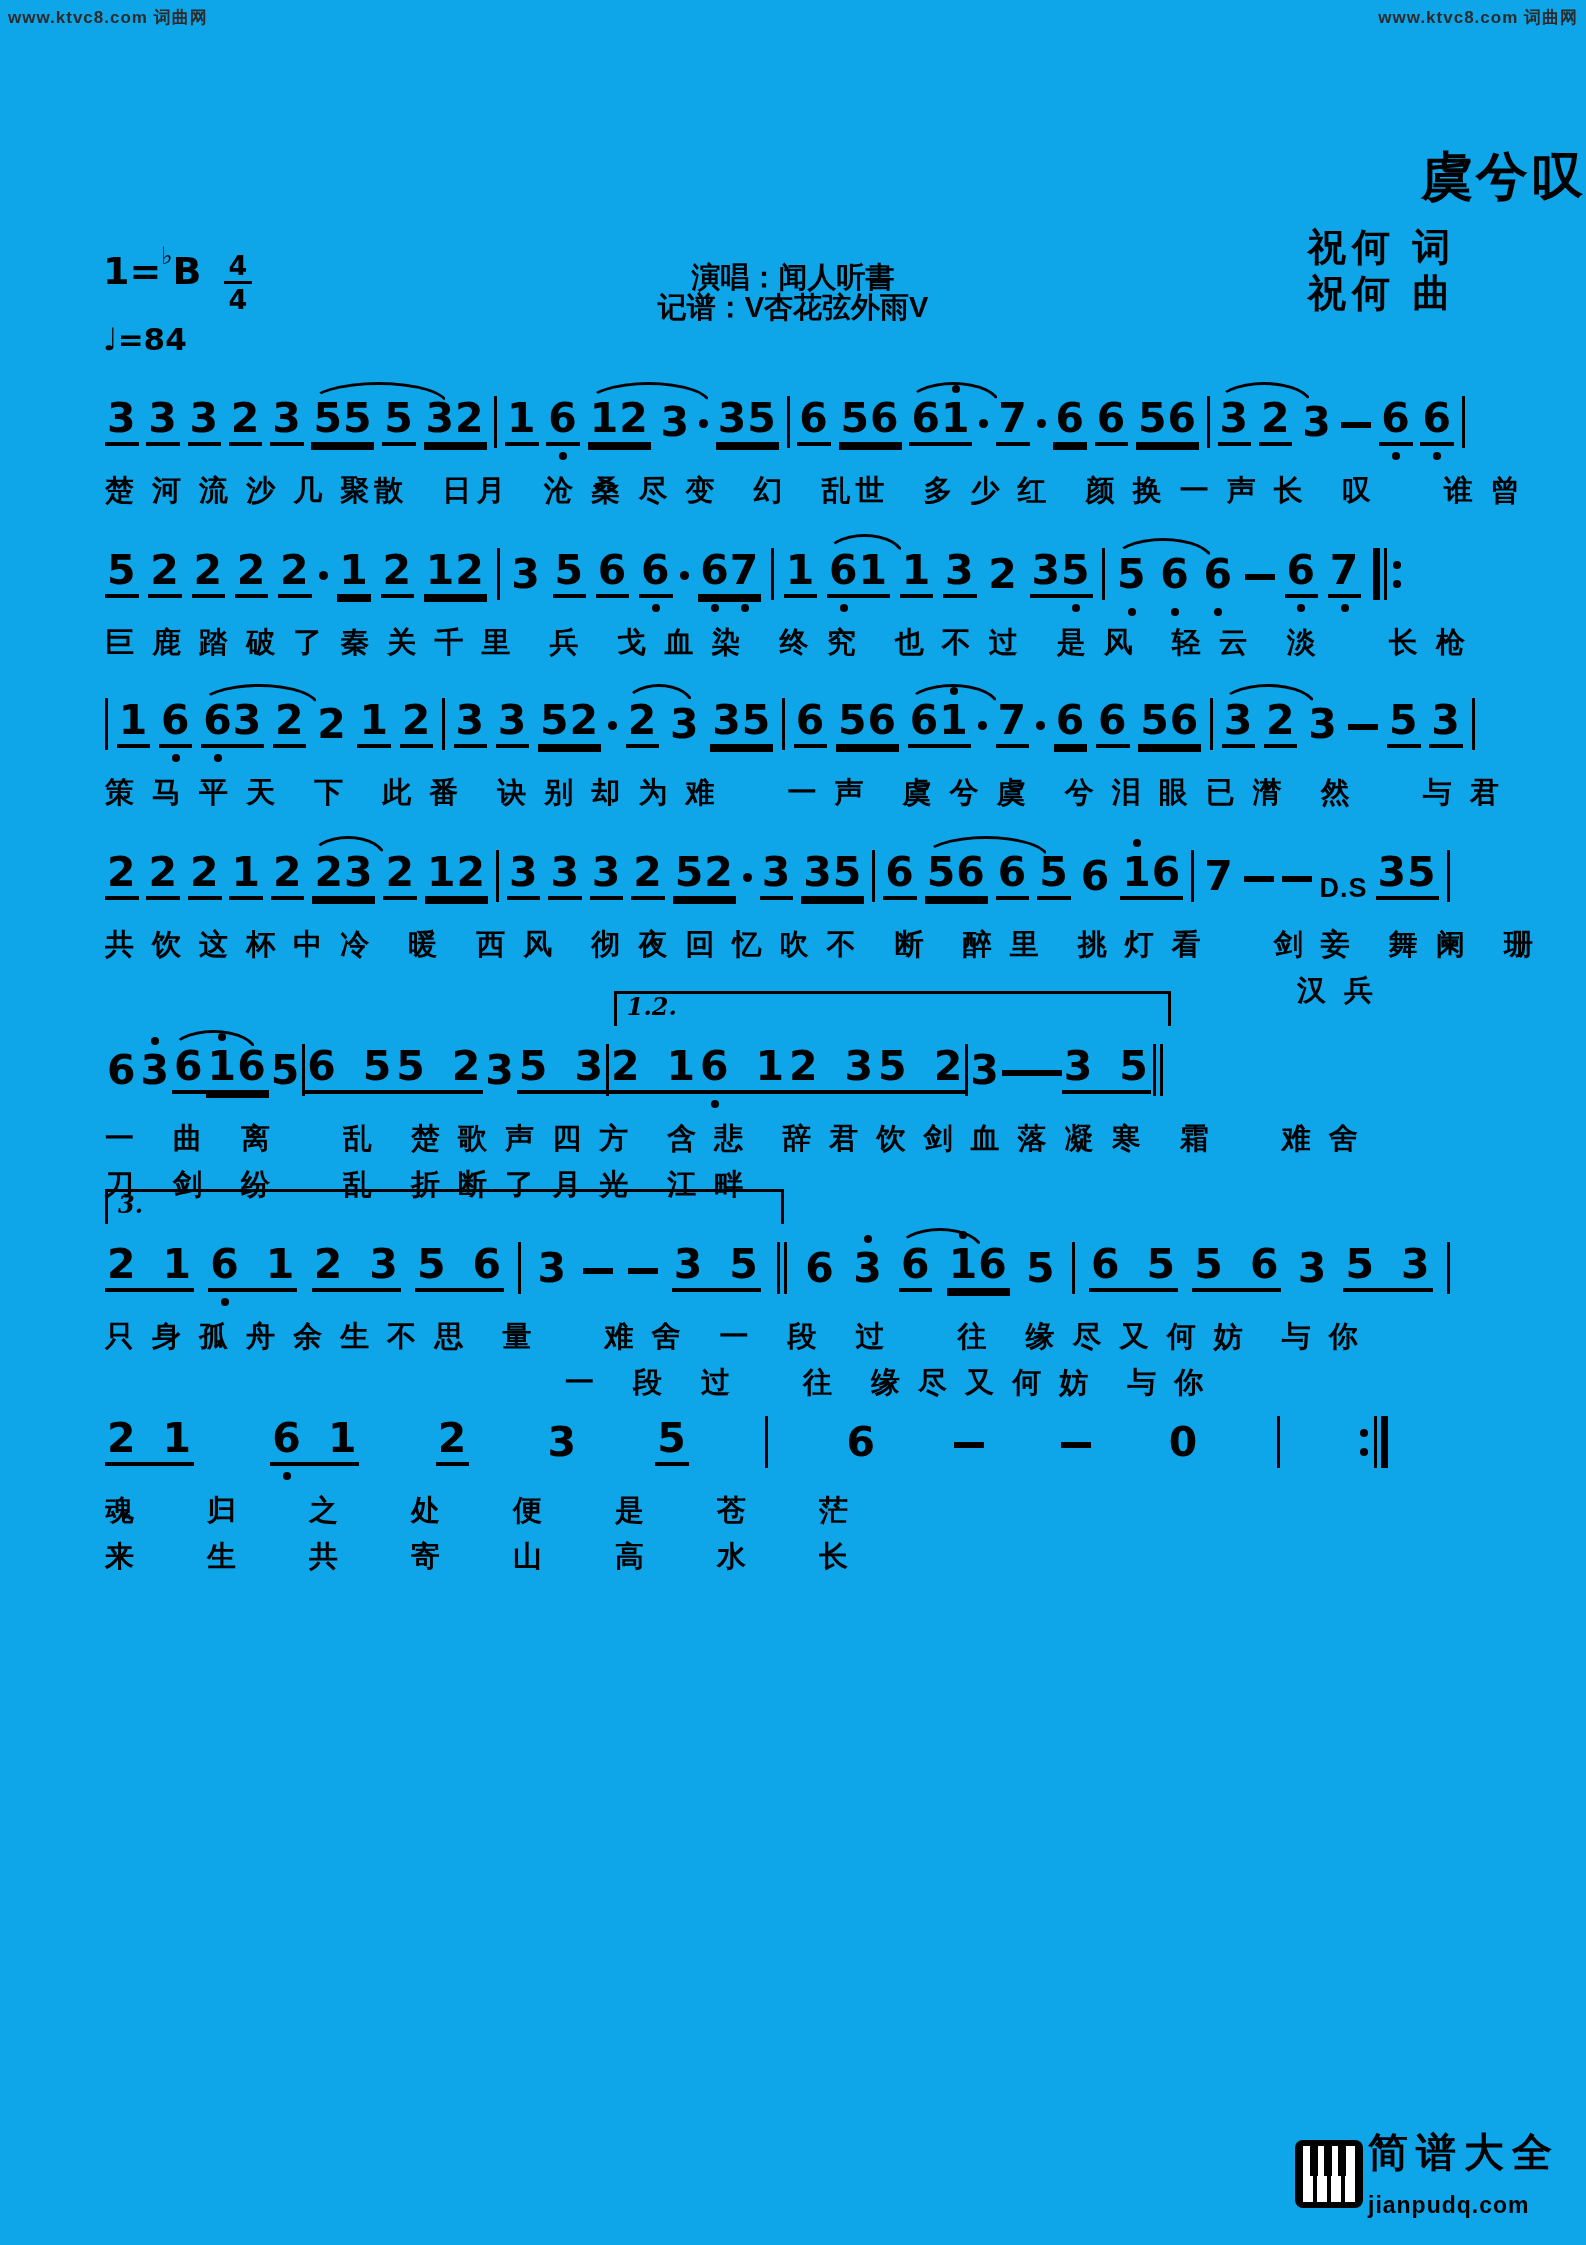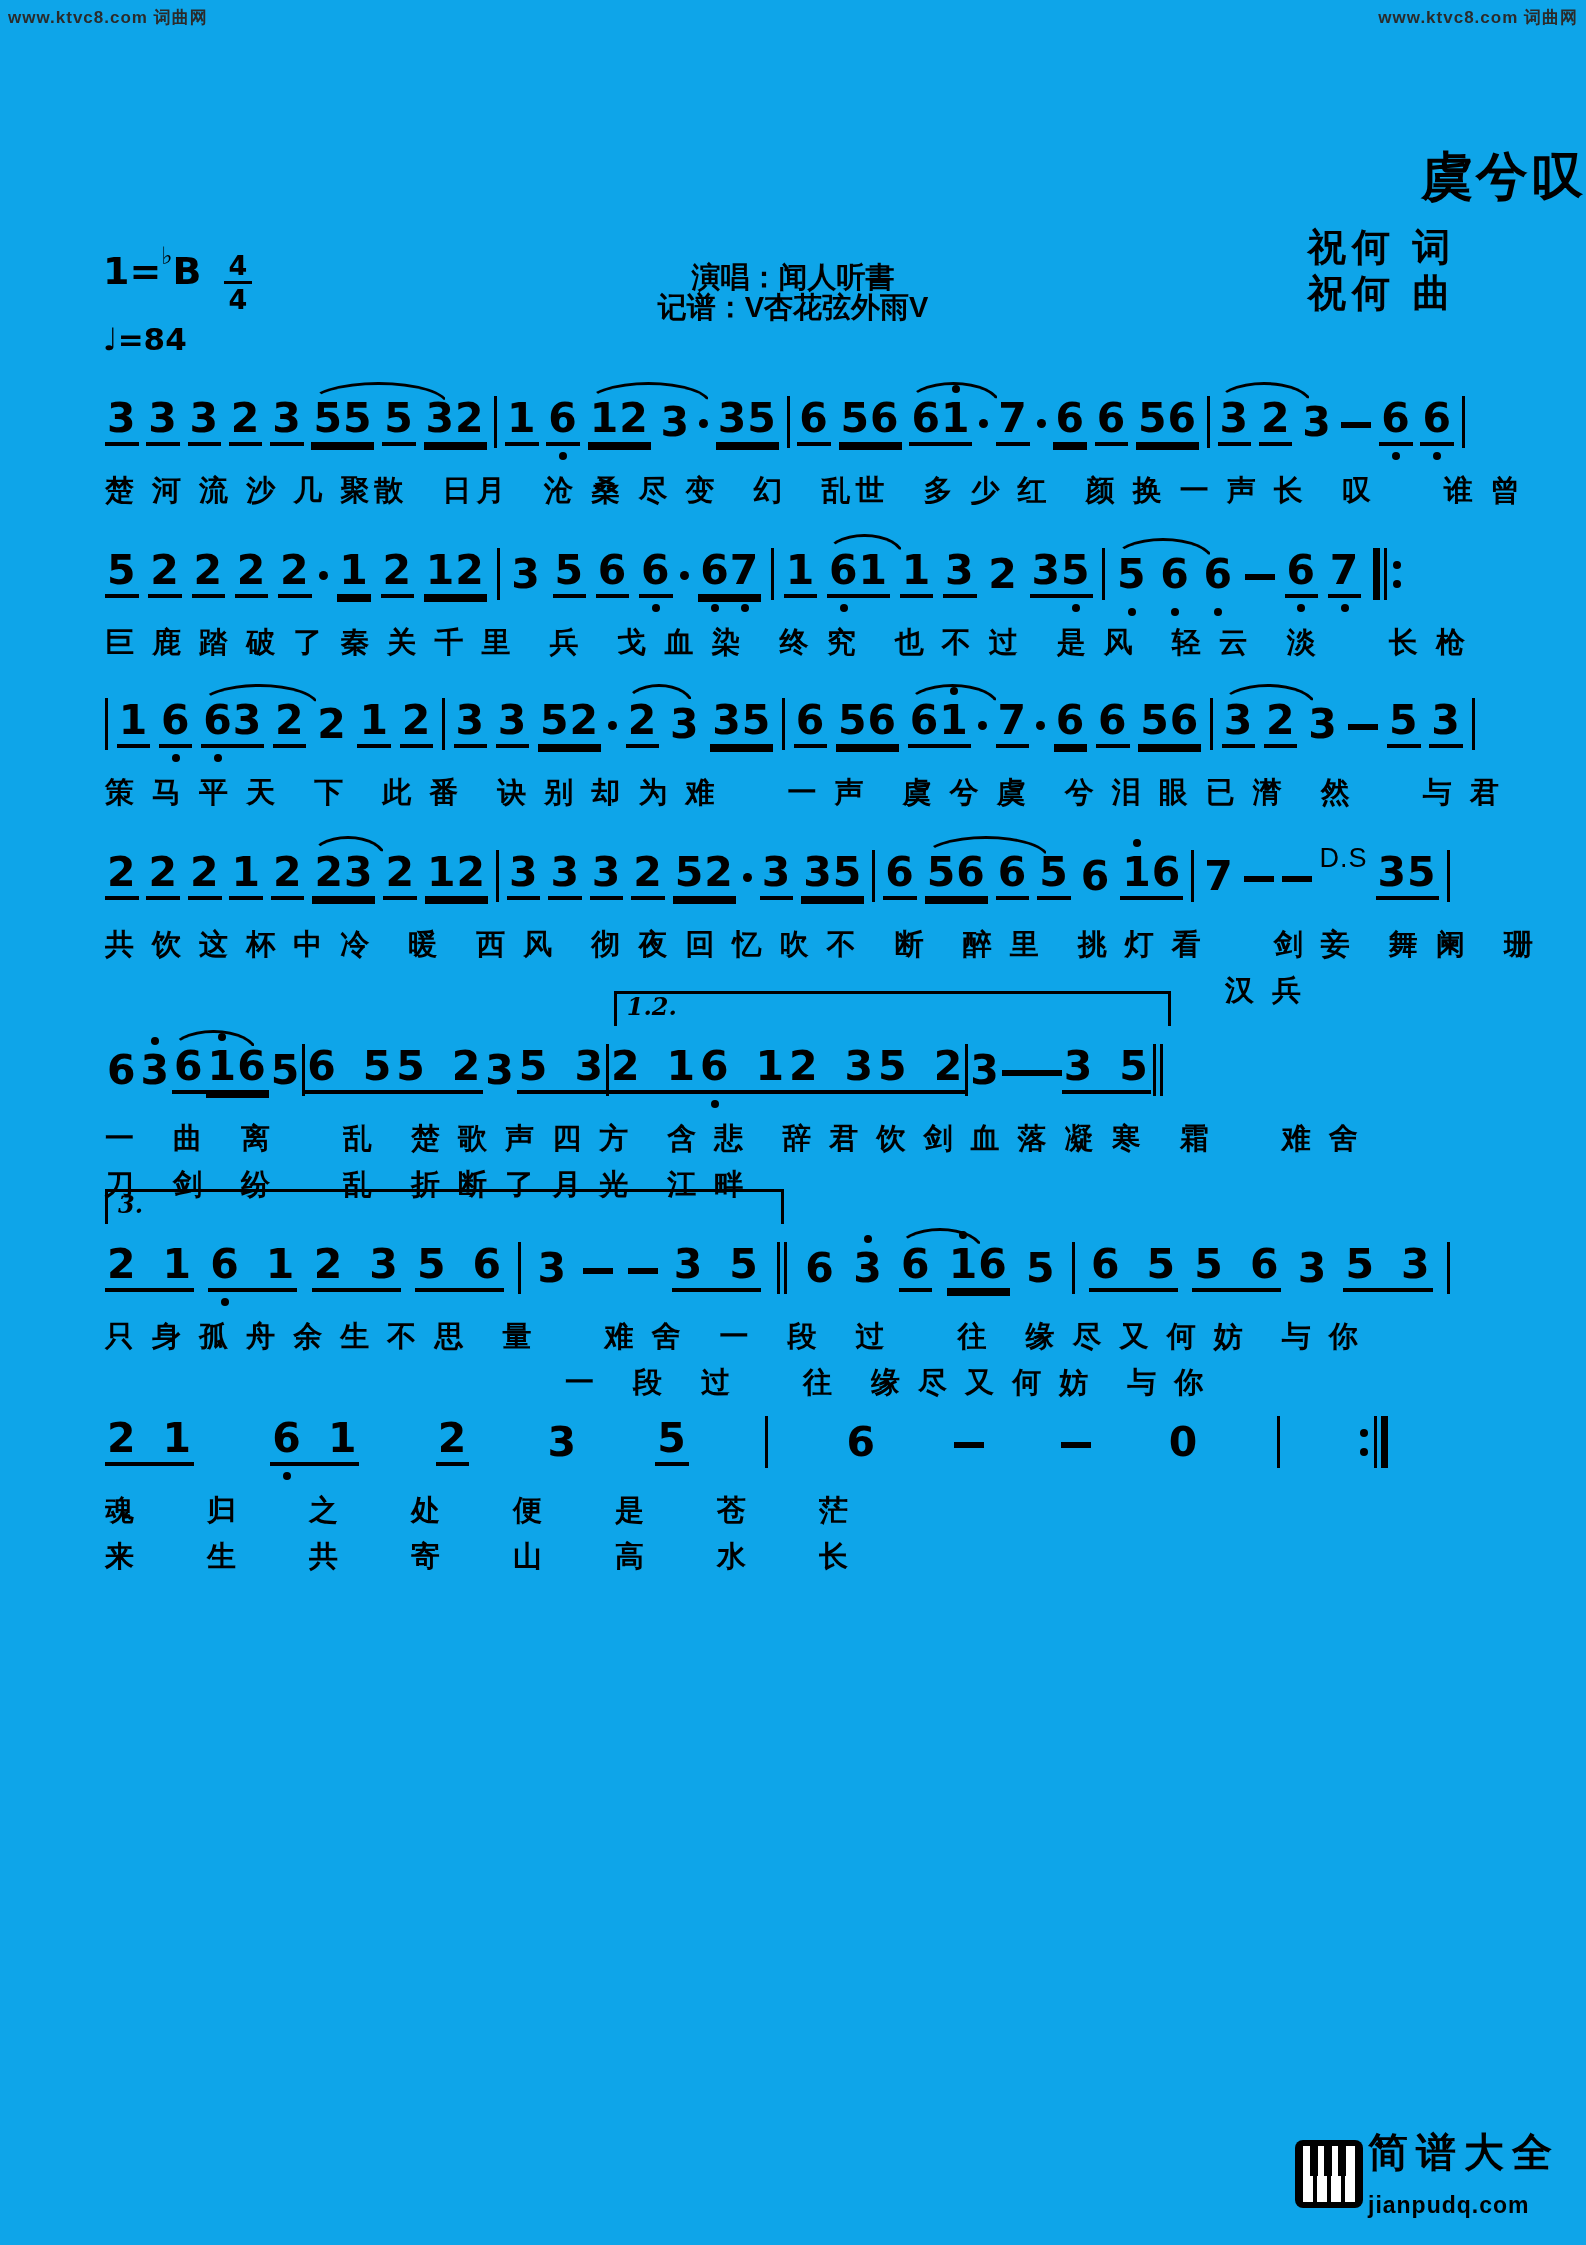--- a/index.html
+++ b/index.html
@@ -51,21 +51,21 @@
   .dotafter{width:9px;height:9px;border-radius:50%;background:#000;margin:0 0 18px 7px;flex:none}
   .arc{position:absolute;top:-16px;left:-2px;height:16px;border:3px solid transparent;
        border-top:3px solid #000;border-radius:50% 50% 0 0 / 100% 100% 0 0;pointer-events:none}
   .bar{width:3px;height:52px;background:#000;margin-bottom:16px;flex:none}
   .dash{width:30px;height:6px;background:#000;margin-bottom:36px;flex:none}
   .grp{display:flex;align-items:center;margin-bottom:16px;flex:none}
   .bline{width:3px;height:52px;background:#000;margin:0 2px}
   .bline.bthick{width:7px}
   .dots{display:flex;flex-direction:column;gap:11px;margin:0 4px}
   .dots i{width:8px;height:8px;background:#000;border-radius:50%}
-  .dstext{font-size:27px;font-weight:normal;margin-bottom:44px;letter-spacing:1px;
+  .dstext{font-size:27px;font-weight:bold;margin-bottom:14px;letter-spacing:1px;
           font-family:"Liberation Sans",sans-serif}
   .lyr{font-size:29px;font-weight:bold;margin-top:6px;white-space:pre;letter-spacing:5px;line-height:40px}
 
   
   #brand{position:absolute;right:26px;bottom:26px;display:flex;align-items:center;gap:4px}
   #brandtext{display:flex;flex-direction:column;align-items:flex-start}
   #brandname{font-size:40px;font-weight:bold;letter-spacing:8px;line-height:1.2}
   #brandsite{font-size:23px;font-weight:bold;letter-spacing:1px;margin-top:16px}
 </style>
 </head>
@@ -672,21 +672,21 @@
           <span class="dstext">D.S</span>
           <span class="tok u1">
             <span class="num">
               <span class="ch">3</span>
               <span class="ch">5</span>
             </span>
           </span>
           <div class="bar"></div>
         </div>
         <div class="lyr">共 饮 这 杯 中 冷　暖　西 风　彻 夜 回 忆 吹 不　断　醉 里　挑 灯 看　　剑 妾　舞 阑　珊　　　骇 下</div>
-        <div class="lyr" style="padding-left: 1120px;">汉 兵</div>
+        <div class="lyr" style="padding-left: 1120px; text-align: center;">汉 兵</div>
       </div>
       <div class="sys" style="top: 986px; width: 1060px;">
         <div class="volta">
           <div class="vbracket" style="left: 48%; width: 52%;">
             <span class="vlabel">1.2.</span>
           </div>
         </div>
         <div class="notes">
           <span class="tok">
             <span class="num">

